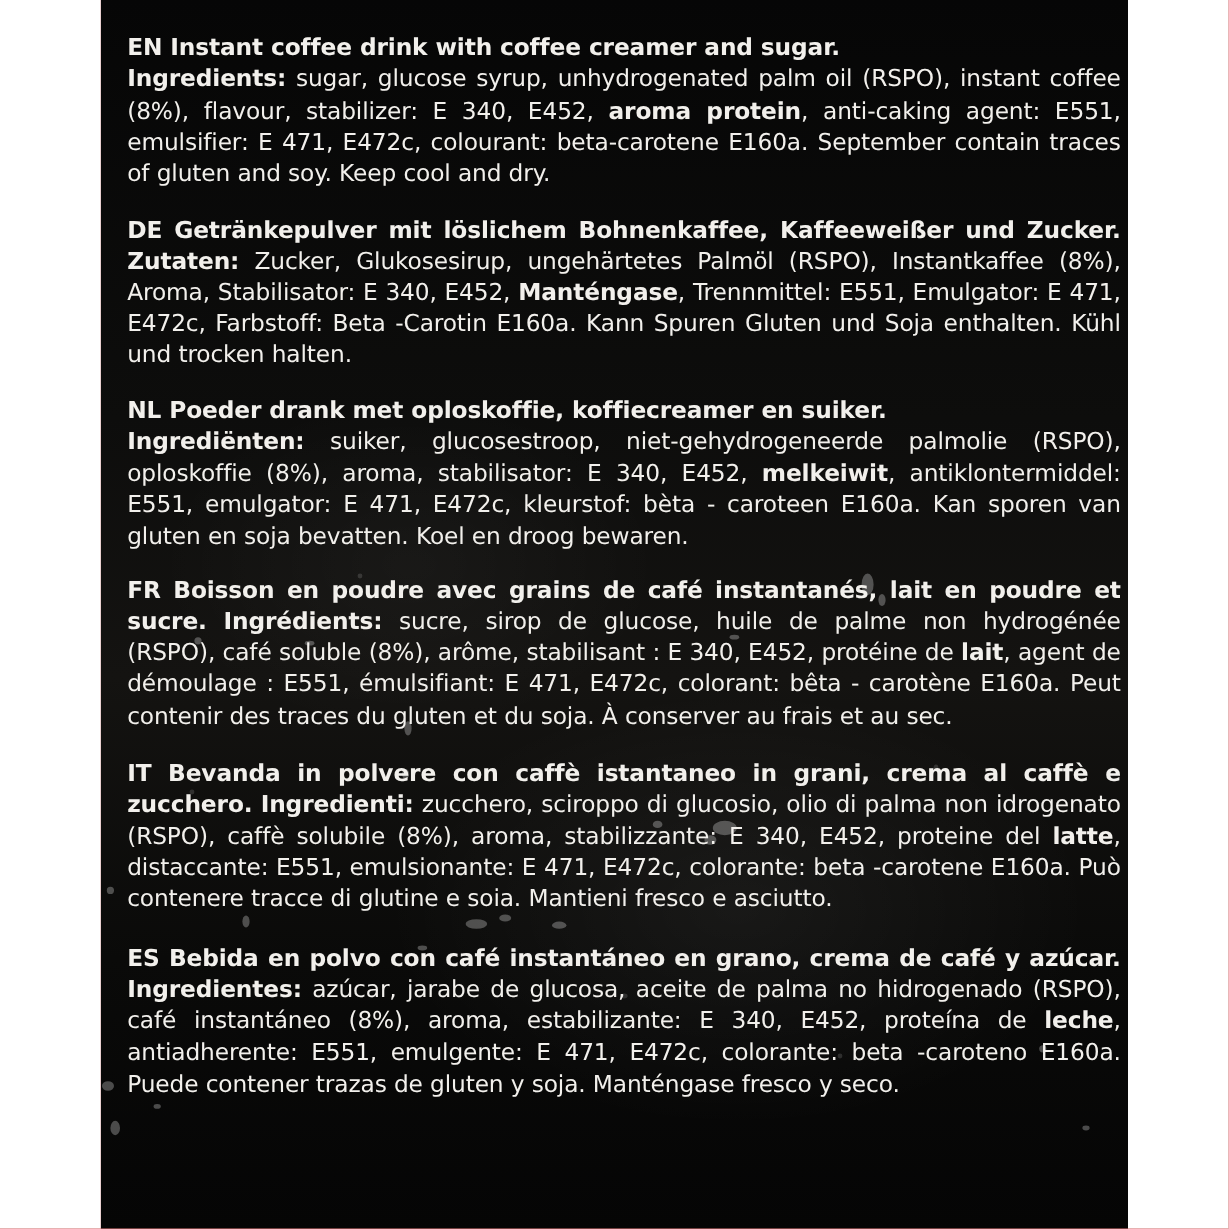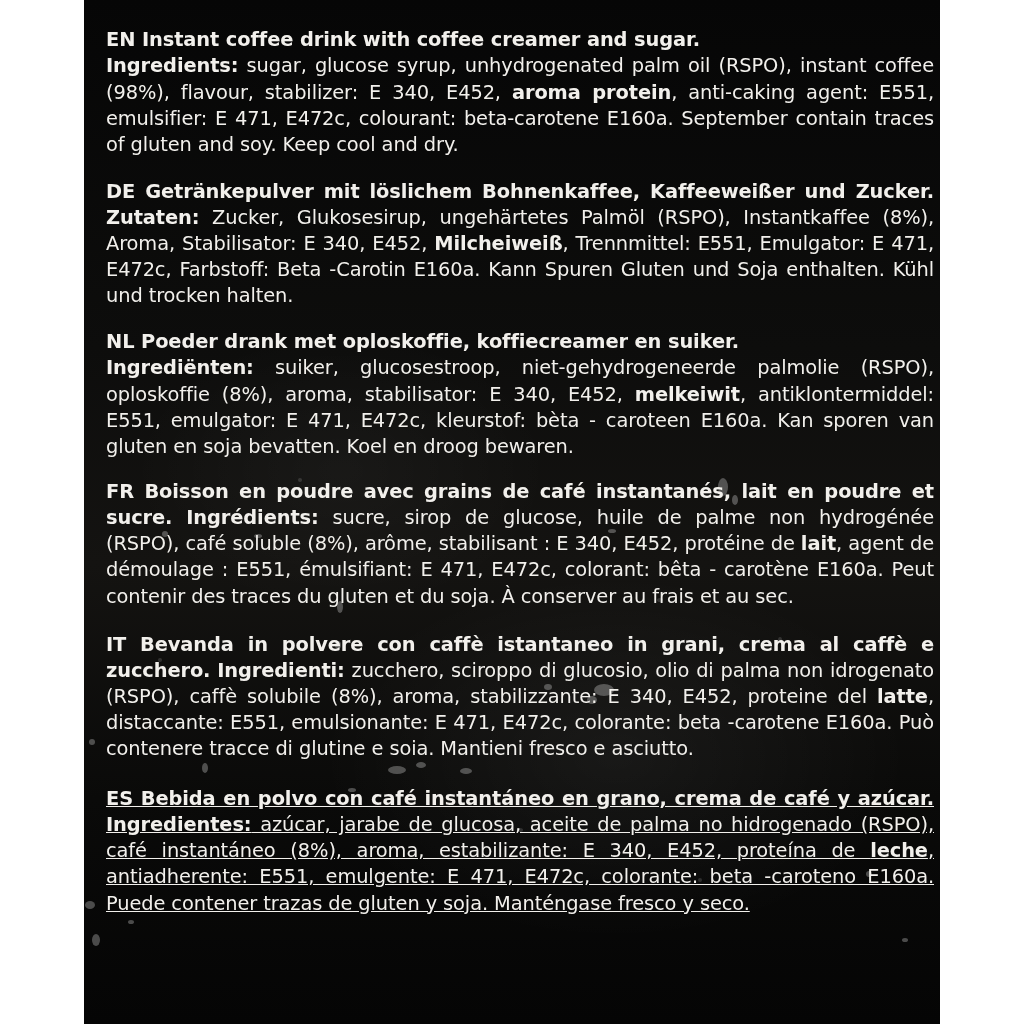--- a/index.html
+++ b/index.html
@@ -59,21 +59,21 @@
     line-height: 1.345;
     letter-spacing: -0.1px;
     text-rendering: optimizeLegibility;
   }
 
   .block {
     margin-bottom: 18px;
     text-align: justify;
     text-justify: inter-word;
   }
-  .block:last-child { margin-bottom: 4px; text-decoration: underline; }
+  .block:last-child { margin-bottom: 4px; }
 
   .lang-head {
     font-weight: bold;
   }
   .label {
     font-weight: bold;
   }
   .em {
     font-weight: bold;
   }
@@ -124,26 +124,26 @@
       <ellipse cx="520" cy="830" rx="3" ry="2"></ellipse>
       <ellipse cx="700" cy="880" rx="2" ry="2"></ellipse>
       <ellipse cx="160" cy="660" rx="2" ry="2"></ellipse>
     </g>
   </svg>
 
   <div class="content">
 
     <p class="block b-en">
       <span class="lang-head">EN Instant coffee drink with coffee creamer and sugar.</span><br>
-      <span class="label">Ingredients:</span><span class="body-text"> sugar, glucose syrup, unhydrogenated palm oil (RSPO), instant coffee (98%), flavour, stabilizer: E 340, E452, </span><span class="em">aroma protein</span><span class="body-text">, anti-caking agent: E551, emulsifier: E 471, E472c, colourant: beta-carotene E160a. September contain traces of gluten and soy. Keep cool and dry.</span>
+      <span class="label">Ingredients:</span><span class="body-text"> sugar, glucose syrup, unhydrogenated palm oil (RSPO), instant coffee (8%), flavour, stabilizer: E 340, E452, </span><span class="em">aroma protein</span><span class="body-text">, anti-caking agent: E551, emulsifier: E 471, E472c, colourant: beta-carotene E160a. September contain traces of gluten and soy. Keep cool and dry.</span>
     </p>
 
     <p class="block b-de">
       <span class="lang-head">DE Getränkepulver mit löslichem Bohnenkaffee, Kaffeeweißer und Zucker.</span>
-      <span class="label">Zutaten:</span><span class="body-text"> Zucker, Glukosesirup, ungehärtetes Palmöl (RSPO), Instantkaffee (8%), Aroma, Stabilisator: E 340, E452, </span><span class="em">Milcheiweiß</span><span class="body-text">, Trennmittel: E551, Emulgator: E 471, E472c, Farbstoff: Beta -Carotin E160a. Kann Spuren Gluten und Soja enthalten. Kühl und trocken halten.</span>
+      <span class="label">Zutaten:</span><span class="body-text"> Zucker, Glukosesirup, ungehärtetes Palmöl (RSPO), Instantkaffee (8%), Aroma, Stabilisator: E 340, E452, </span><span class="em">Manténgase</span><span class="body-text">, Trennmittel: E551, Emulgator: E 471, E472c, Farbstoff: Beta -Carotin E160a. Kann Spuren Gluten und Soja enthalten. Kühl und trocken halten.</span>
     </p>
 
     <p class="block b-nl">
       <span class="lang-head">NL Poeder drank met oploskoffie, koffiecreamer en suiker.</span><br>
       <span class="label">Ingrediënten:</span><span class="body-text"> suiker, glucosestroop, niet-gehydrogeneerde palmolie (RSPO), oploskoffie (8%), aroma, stabilisator: E 340, E452, </span><span class="em">melkeiwit</span><span class="body-text">, antiklontermiddel: E551, emulgator: E 471, E472c, kleurstof: bèta - caroteen E160a. Kan sporen van gluten en soja bevatten. Koel en droog bewaren.</span>
     </p>
 
     <p class="block b-fr">
       <span class="lang-head">FR Boisson en poudre avec grains de café instantanés, lait en poudre et sucre.</span>
       <span class="label">Ingrédients:</span><span class="body-text"> sucre, sirop de glucose, huile de palme non hydrogénée (RSPO), café soluble (8%), arôme, stabilisant : E 340, E452, protéine de </span><span class="em">lait</span><span class="body-text">, agent de démoulage : E551, émulsifiant: E 471, E472c, colorant: bêta - carotène E160a. Peut contenir des traces du gluten et du soja. À conserver au frais et au sec.</span>

